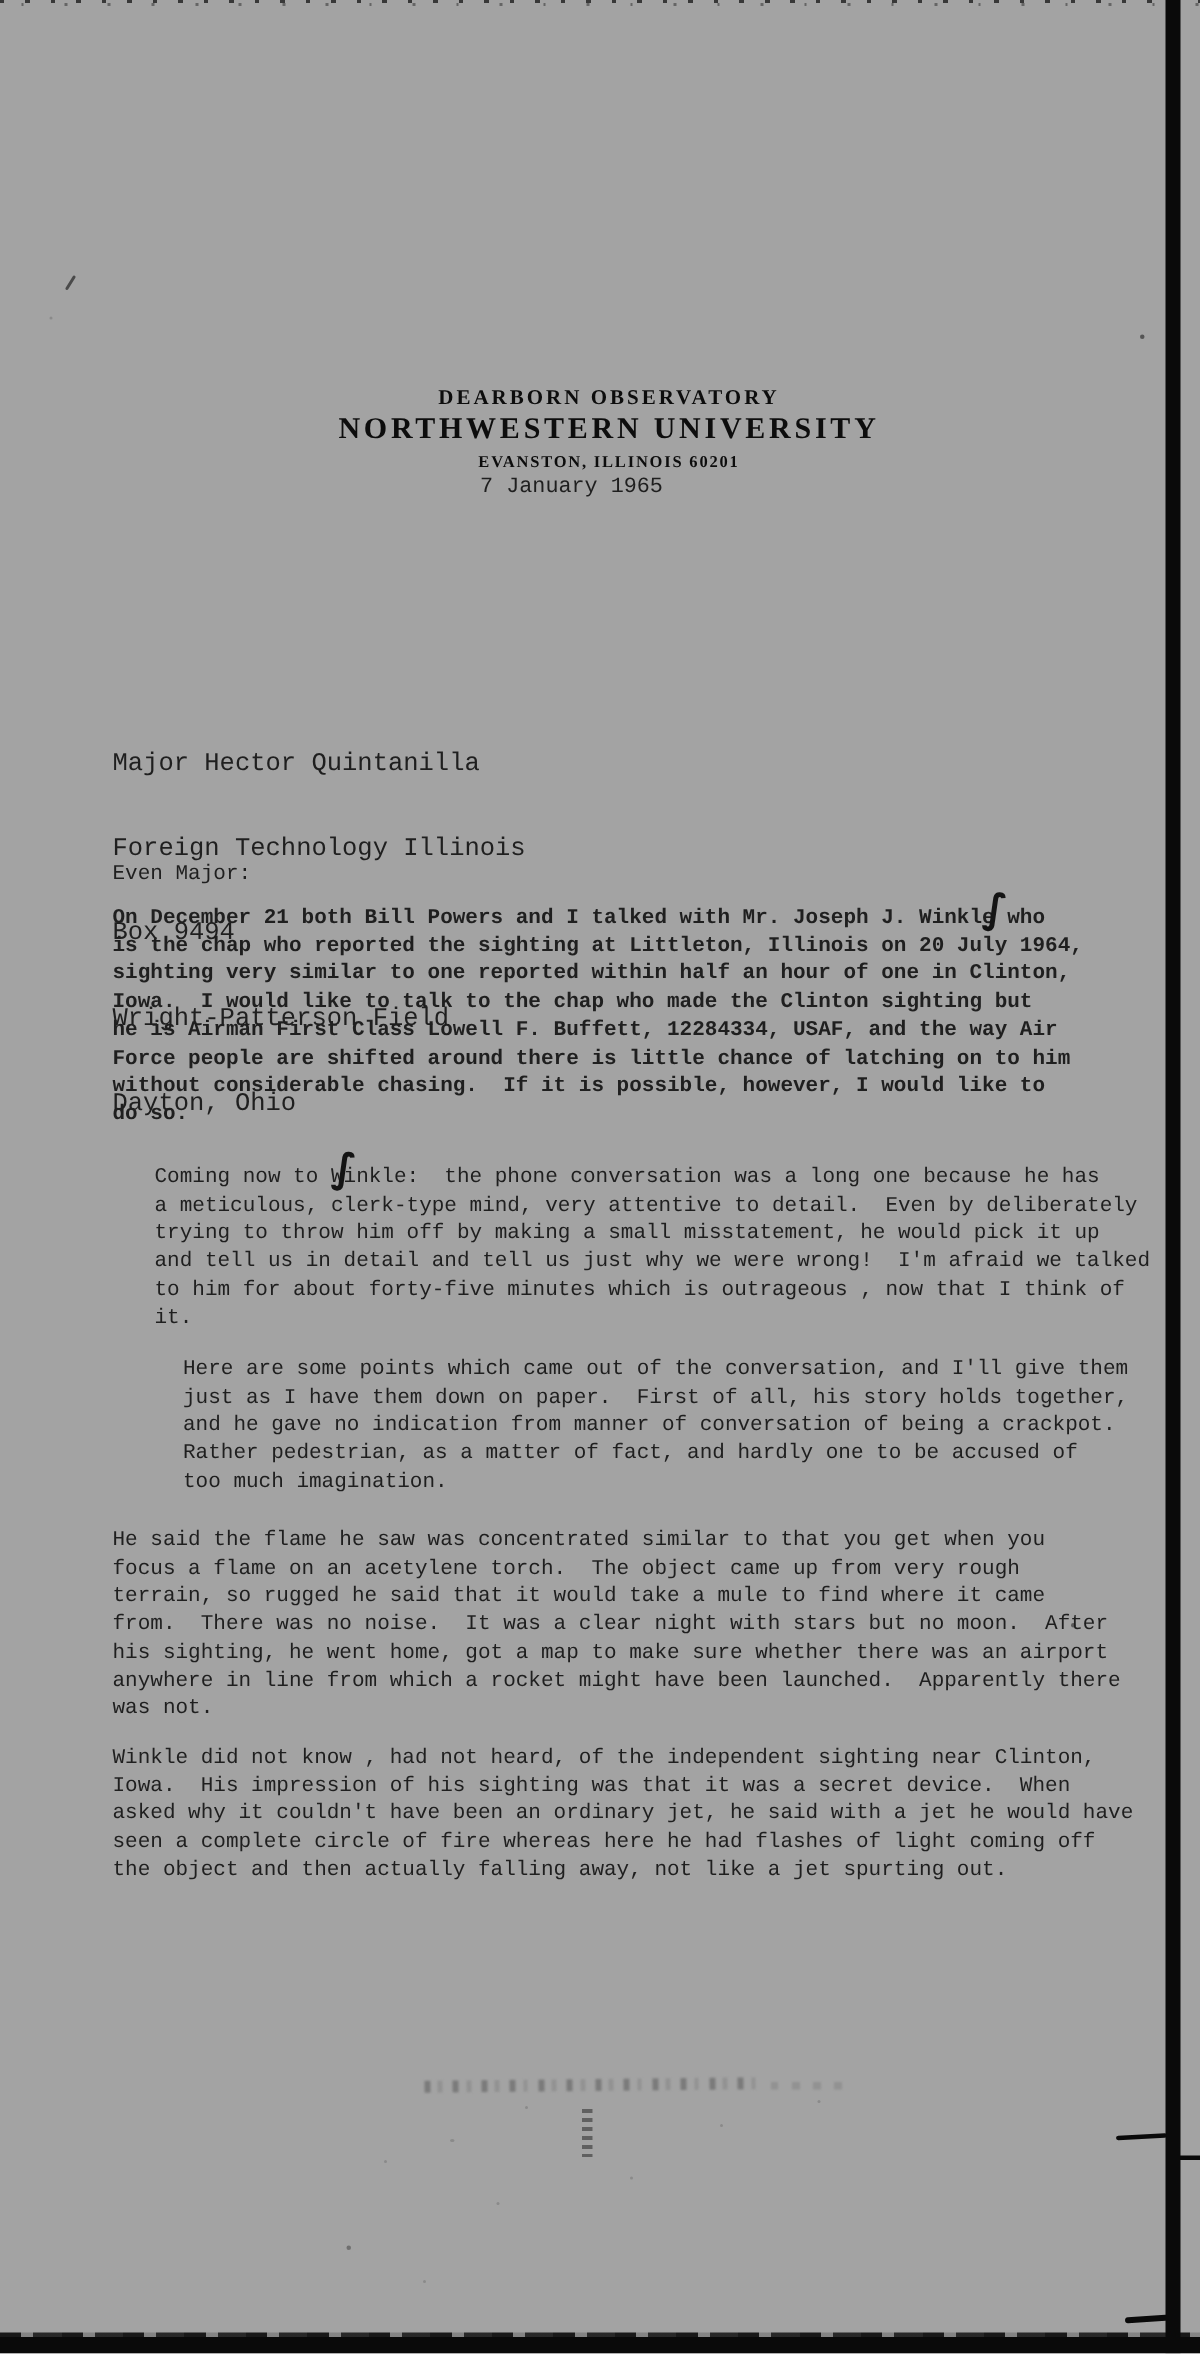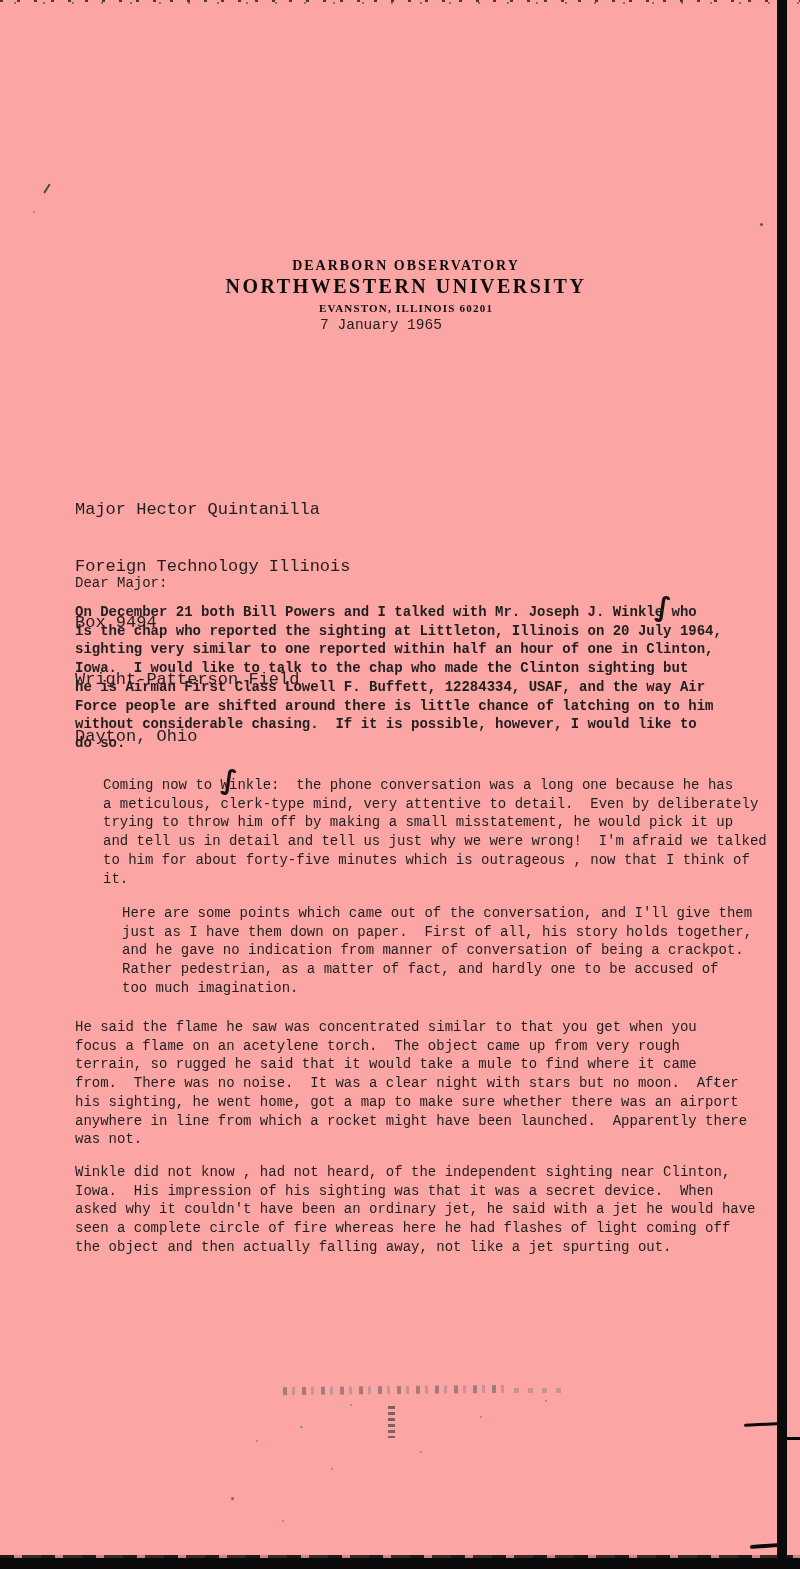--- a/index.html
+++ b/index.html
@@ -1,20 +1,20 @@
 <!DOCTYPE html>
 <html><head>
 <meta charset="utf-8">
 <style>
   html, body { margin: 0; padding: 0; background: #e8e8e8; }
   .page {
     position: relative;
     width: 800px;
     height: 1569px;
-    background: #fca5a5;
+    background: #a3a3a3;
     overflow: hidden;
     font-family: "Liberation Mono", "DejaVu Sans Mono", monospace;
     color: #1f1f1f;
   }
 
   
   .top-noise {
     position: absolute; top: 0; left: 0; width: 800px; height: 5px;
     background:
       repeating-linear-gradient(90deg, rgba(20,20,20,.75) 0 3px, transparent 3px 17px),
@@ -156,21 +156,21 @@
   </div>
 
   <div class="recipient">
     <div>Major Hector Quintanilla</div>
     <div>Foreign Technology Illinois</div>
     <div>Box 9494</div>
     <div>Wright-Patterson Field</div>
     <div>Dayton, Ohio</div>
   </div>
 
-  <div class="salutation">Dear Major:</div>
+  <div class="salutation">Even Major:</div>
 
   <div class="para p1">On December 21 both Bill Powers and I talked with Mr. Joseph J. Winkle who
 is the chap who reported the sighting at Littleton, Illinois on 20 July 1964,
 sighting very similar to one reported within half an hour of one in Clinton,
 Iowa.  I would like to talk to the chap who made the Clinton sighting but
 he is Airman First Class Lowell F. Buffett, 12284334, USAF, and the way Air
 Force people are shifted around there is little chance of latching on to him
 without considerable chasing.  If it is possible, however, I would like to
 do so.</div>
   <div class="para p2">Coming now to Winkle:  the phone conversation was a long one because he has

